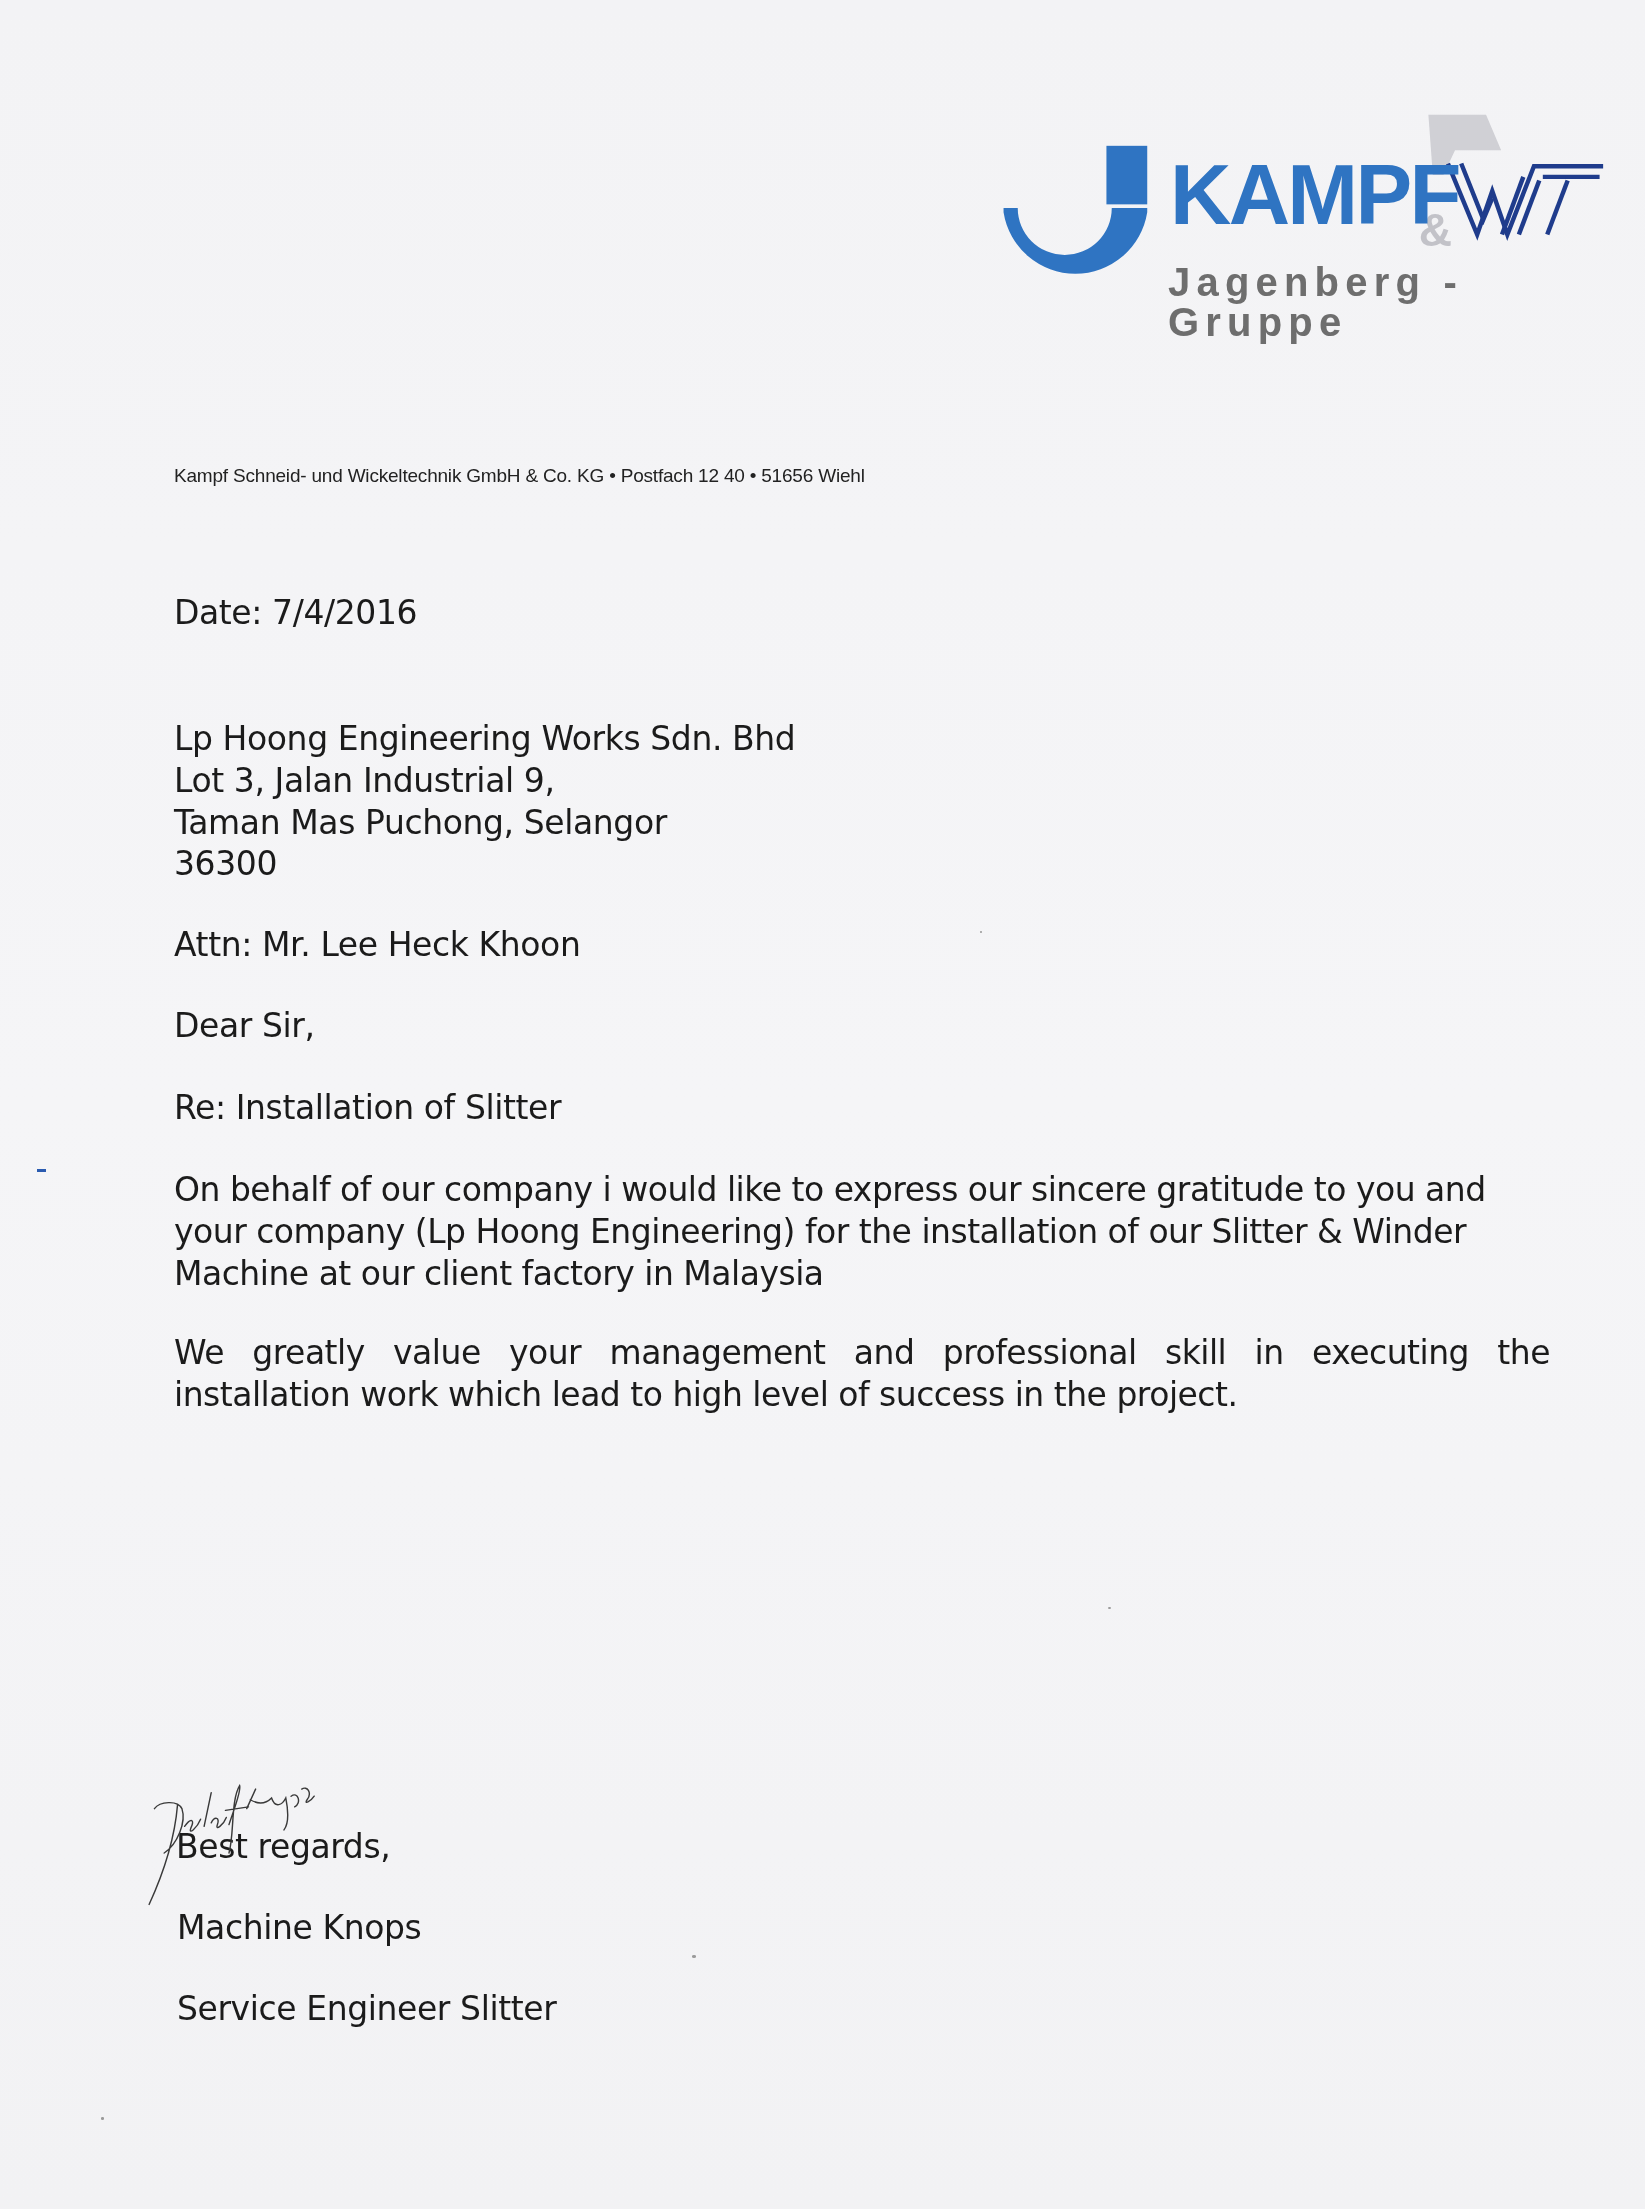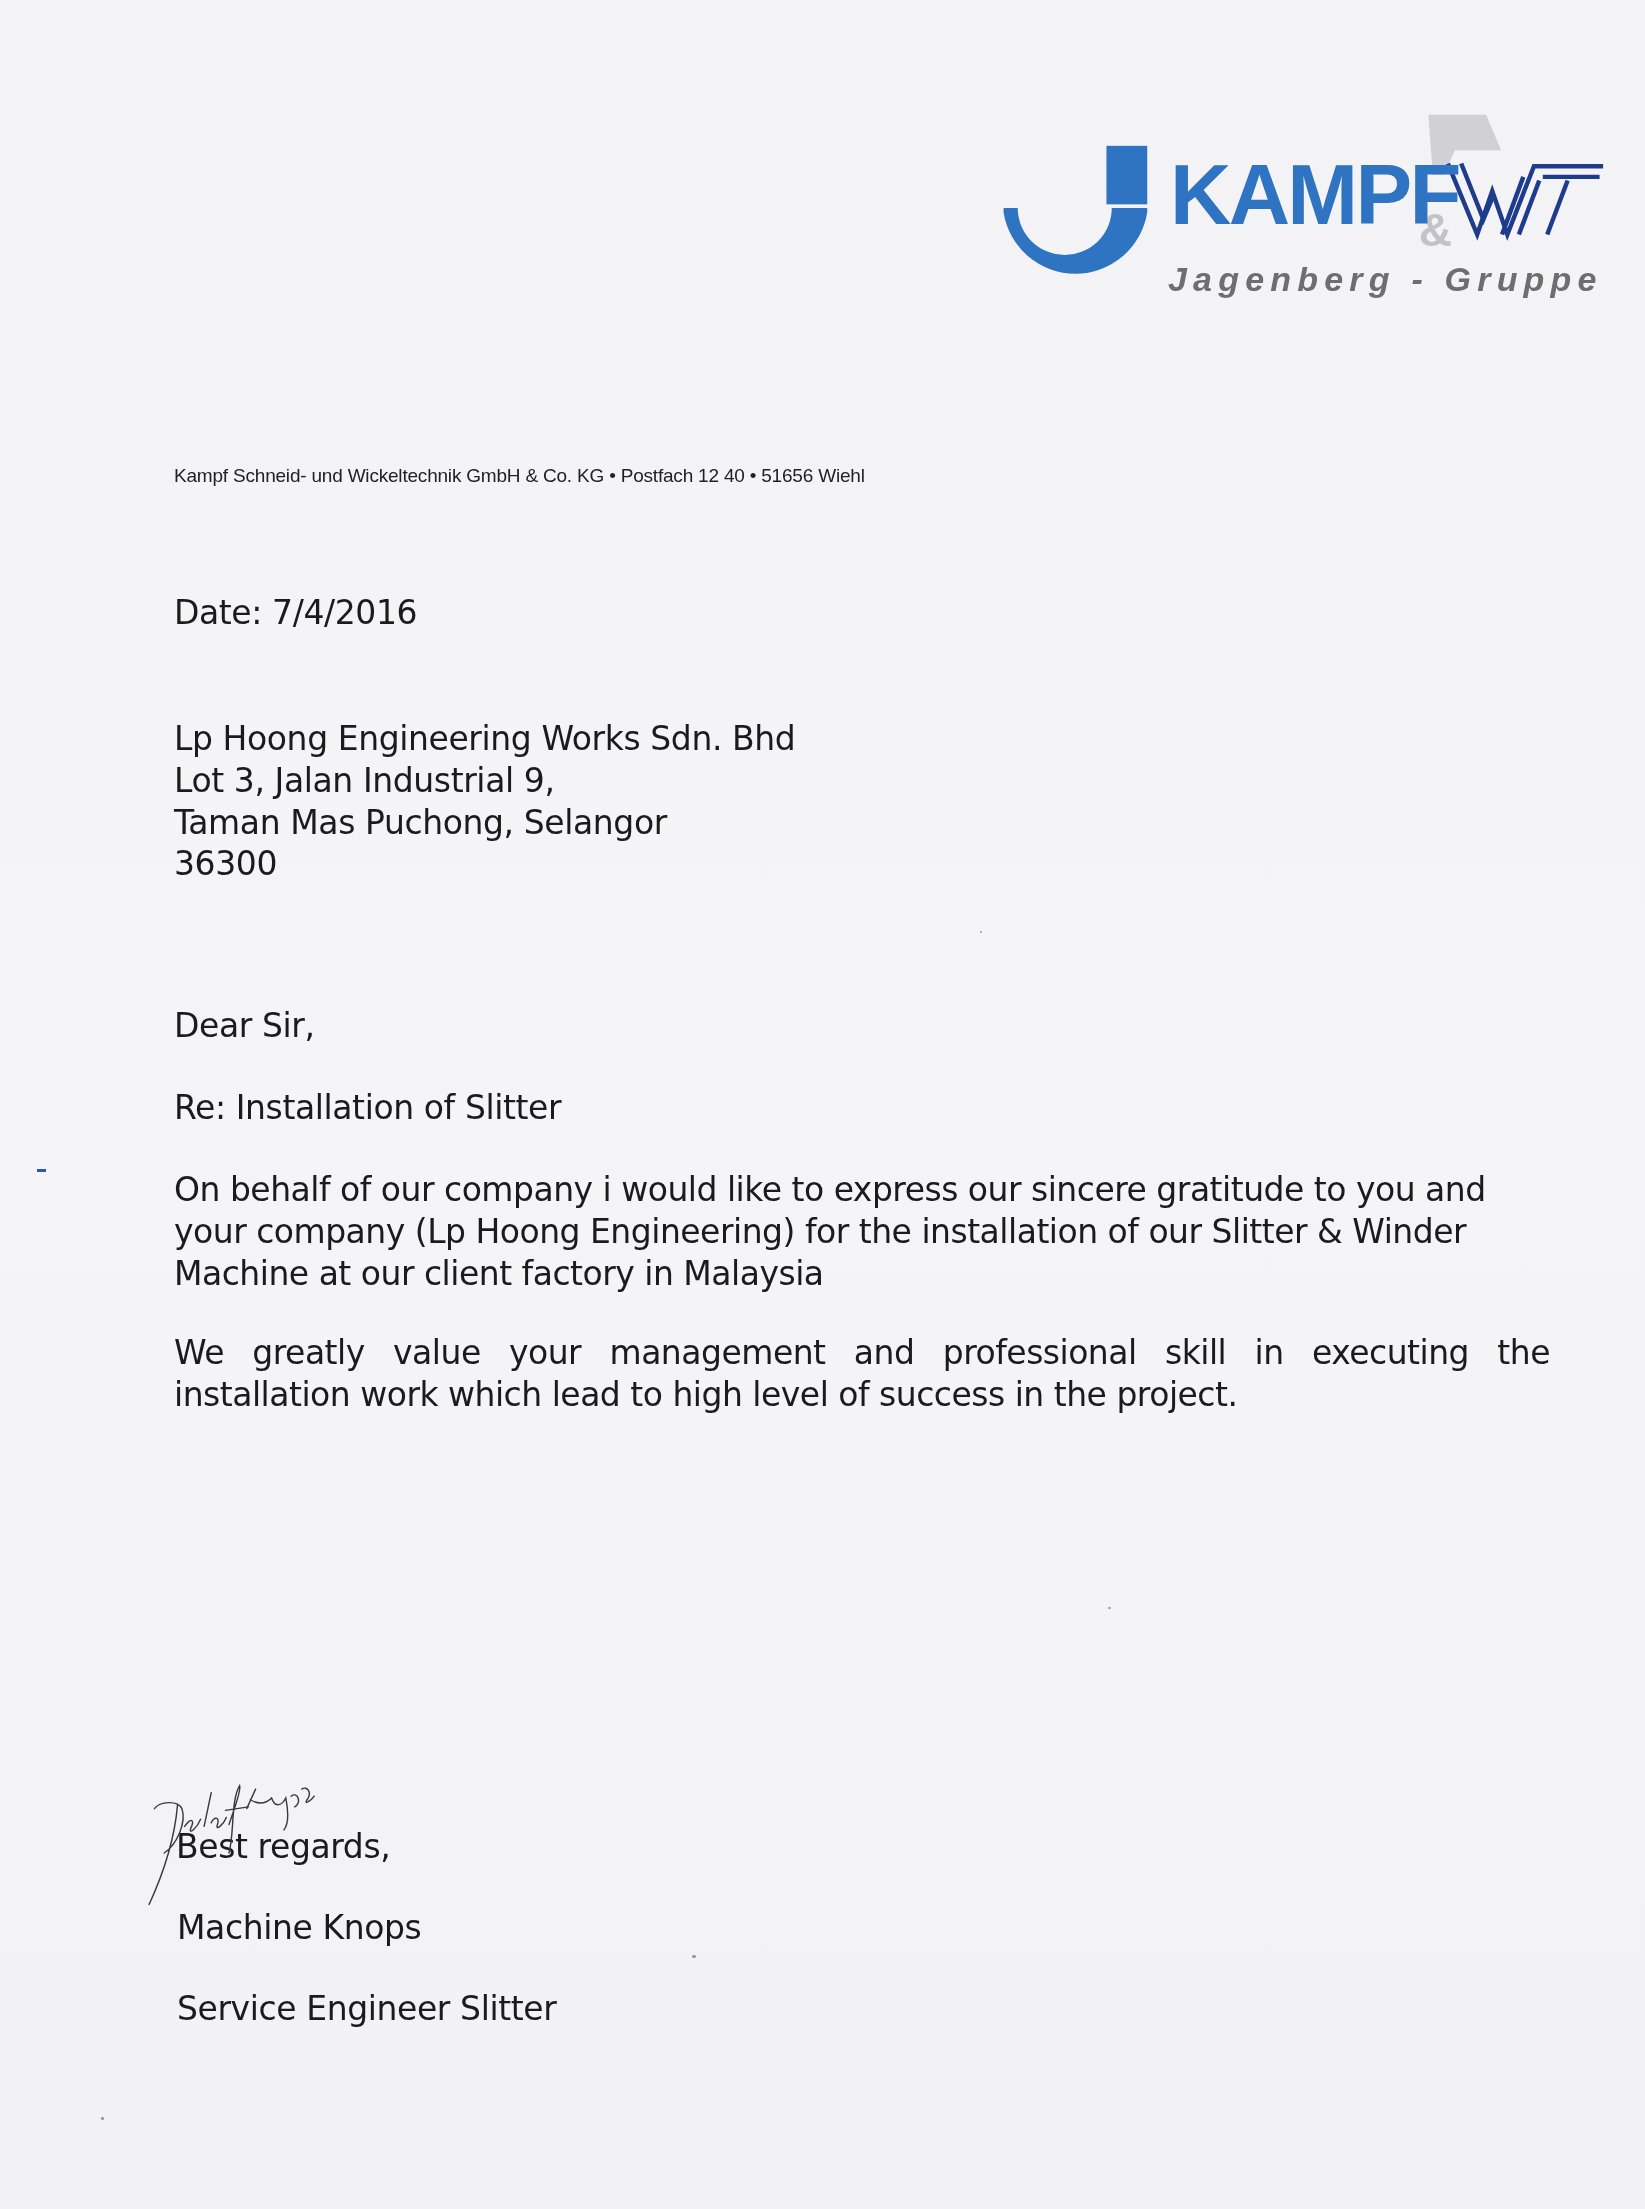--- a/index.html
+++ b/index.html
@@ -15,21 +15,21 @@
     .logo { position: absolute; left: 1000px; top: 113px; width: 612px; height: 204px; }
     .logo svg { position: absolute; left: 0; top: 0; }
     .logo-kampf {
       position: absolute; left: 170px; top: 39px;
       font-family: "Liberation Sans", sans-serif; font-weight: bold;
       font-size: 85px; letter-spacing: -2.7px; color: #2f74c2; line-height: 1;
     }
     .logo-gruppe {
       position: absolute; left: 168px; top: 149px;
       font-family: "Liberation Sans", sans-serif; font-weight: bold;
-      font-size: 34px; letter-spacing: 6.2px; color: #6e6e6e; line-height: 1; font-style: italic;
+      font-size: 40px; letter-spacing: 6.2px; color: #6e6e6e; line-height: 1;
     }
 
     .sender-line {
       position: absolute; left: 174px; top: 465px;
       font-family: "Liberation Sans", sans-serif; font-size: 19px; color: #222;
       letter-spacing: -0.2px;
     }
 
     .txt {
       position: absolute; left: 174px;
@@ -81,20 +81,21 @@
 
   <div class="txt" style="top:592px">Date: 7/4/2016</div>
 
   <div>
     <div class="txt" style="top:718px">Lp Hoong Engineering Works Sdn. Bhd</div>
     <div class="txt" style="top:760px">Lot 3, Jalan Industrial 9,</div>
     <div class="txt" style="top:802px">Taman Mas Puchong, Selangor</div>
     <div class="txt" style="top:843px">36300</div>
   </div>
 
+  <div class="txt" style="top:924px">Attn: Mr. Lee Heck Khoon</div>
   <div class="txt" style="top:1005px">Dear Sir,</div>
   <div class="txt" style="top:1087px">Re: Installation of Slitter</div>
 
   <div class="para" style="top:1169px">On behalf of our company i would like to express our sincere gratitude to you and your company (Lp Hoong Engineering) for the installation of our Slitter &amp; Winder Machine at our client factory in Malaysia</div>
   <div class="para justify" style="top:1332px">We greatly value your management and professional skill in executing the installation work which lead to high level of success in the project.</div>
 
   <div class="txt" style="top:1826px; left:176px">Best regards,</div>
 
   <svg class="signature" width="284" height="160" viewBox="0 0 320 180">
     <g fill="none" stroke="#3a3a3a" stroke-width="1.6" stroke-linecap="round">

